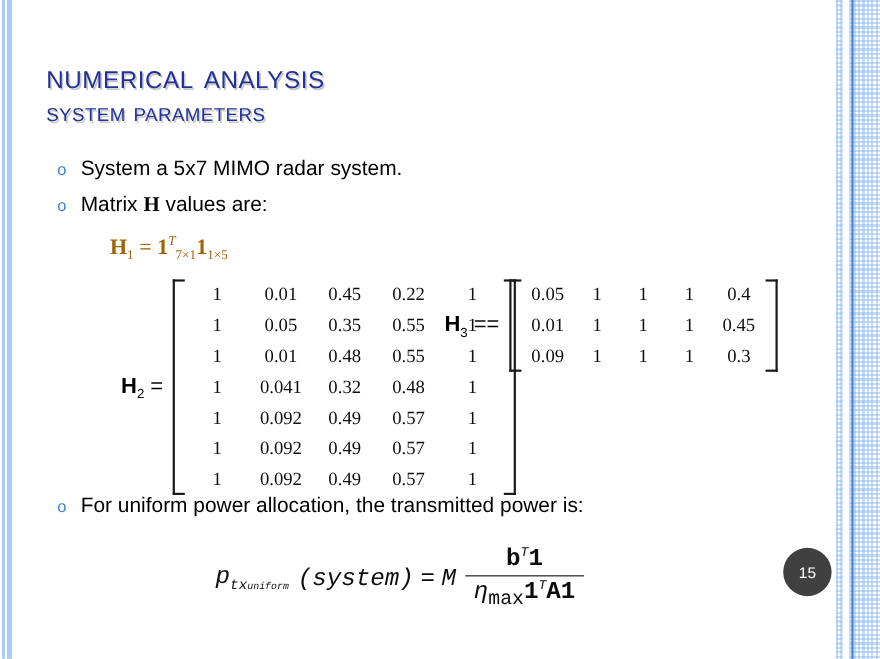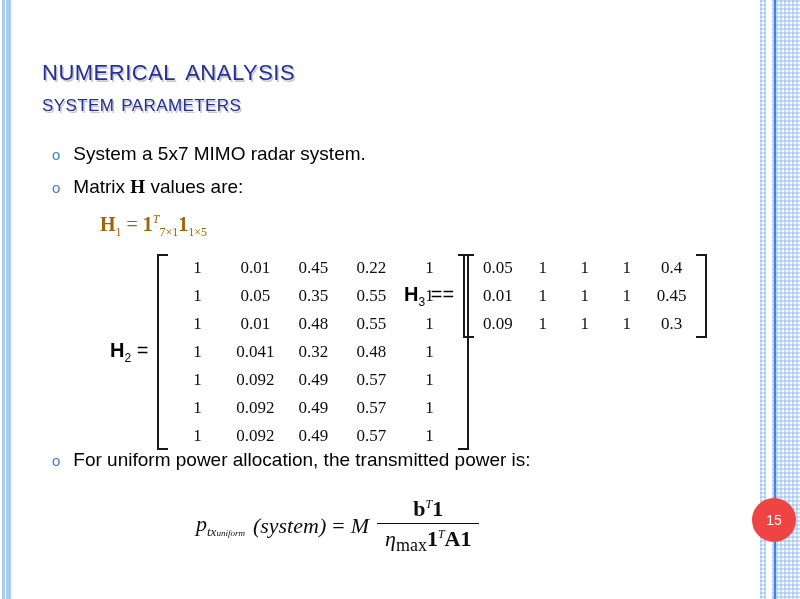--- a/index.html
+++ b/index.html
@@ -166,21 +166,21 @@
   table.mat.m2 td { min-width: 40px; }
   table.mat.m3 td { min-width: 24px; }
 
   
   .formula {
     position: absolute;
     left: 196px;
     top: 496px;
     display: flex;
     align-items: center;
-    font-family: Liberation Serif, serif;
+    font-family: Liberation Mono, monospace;
     font-size: 22px;
     color: #0d0d0d;
   }
   .formula .ital { font-style: italic; }
   .formula .sub1 { font-size: 13px; font-style: italic; vertical-align: sub; }
   .formula .sub2 { font-size: 9px; font-style: italic; vertical-align: sub; }
   .frac {
     display: inline-flex;
     flex-direction: column;
     align-items: center;
@@ -192,26 +192,26 @@
     padding: 2px 8px 0 8px;
     border-top: 1.6px solid #0d0d0d;
   }
   .bf { font-weight: bold; }
   .supT { font-size: 12px; font-style: italic; vertical-align: super; }
   .subtxt { font-size: 18px; vertical-align: sub; }
 
   
   .page-badge {
     position: absolute;
-    left: 752px;
+    left: 712px;
     top: 498px;
     width: 44px;
     height: 44px;
     border-radius: 50%;
-    background: #ef4444;
+    background: #404040;
     color: #ffffff;
     display: flex;
     align-items: center;
     justify-content: center;
     font-size: 14px;
     font-family: "Liberation Sans", sans-serif;
   }
 </style>
 </head>
 <body>

